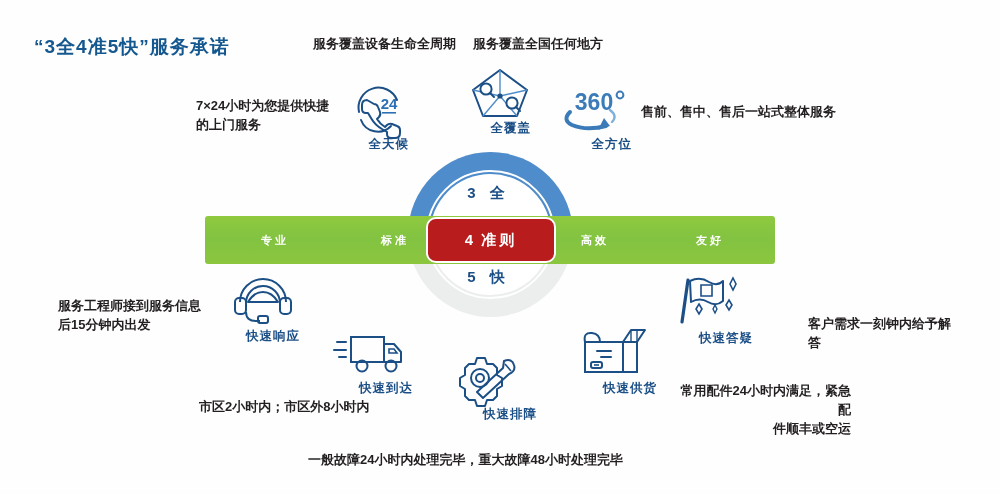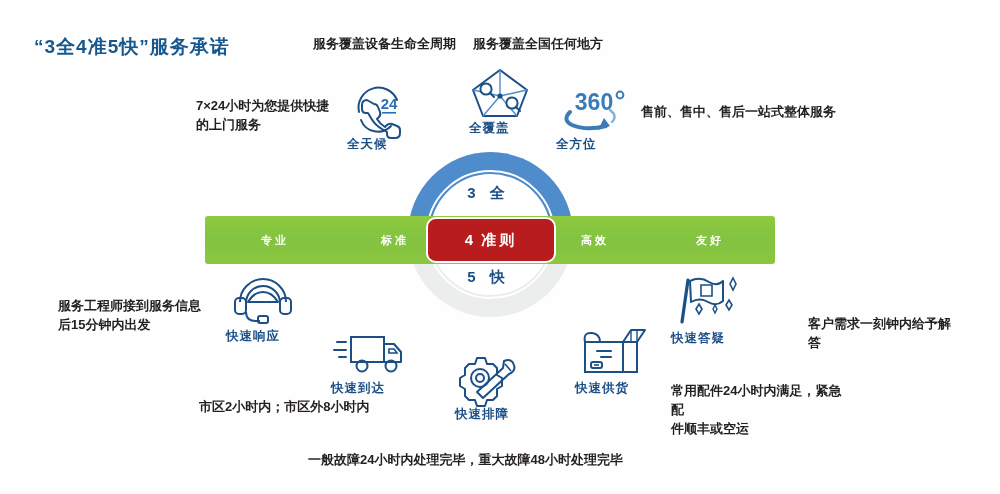--- a/index.html
+++ b/index.html
@@ -70,21 +70,21 @@
     position:absolute;left:426px;top:217px;width:130px;height:46px;
     background:#b91c1c;border-radius:10px;
     border:2px solid #ffffff;
     box-sizing:border-box;
     line-height:42px;text-align:center;
     font-size:15px;font-weight:bold;color:#ffffff;letter-spacing:3px;
   }
   .center-pill .num{letter-spacing:8px;}
 
   
-  .icon-block{position:absolute;text-align:left;}
+  .icon-block{position:absolute;text-align:right;}
   .icon-block .glyph{display:block;margin:0 auto;}
   .icon-block .cap{
     display:block;margin-top:2px;
     font-size:12.5px;font-weight:bold;color:#1b4f86;letter-spacing:1px;
     white-space:nowrap;
   }
   svg{display:block;overflow:visible;}
 </style>
 </head>
 <body>
@@ -253,21 +253,21 @@
         <polygon points="44,33 46,37 44,41 42,37" fill="none" stroke="#1b4f86" stroke-width="1.4"></polygon>
       </svg>
     </span>
     <span class="cap">快速答疑</span>
   </div>
 
   <div class="note nowrap" style="left:199px;top:397px;">市区2小时内；市区外8小时内</div>
 
   <div class="note nowrap" style="left:308px;top:450px;">一般故障24小时内处理完毕，重大故障48小时处理完毕</div>
 
-  <div class="note" style="left:671px;top:381px;width:180px;">
+  <div class="note" style="left:671px;top:381px;width:180px;text-align:right;">
     <div>常用配件24小时内满足，紧急配</div>
     <div>件顺丰或空运</div>
   </div>
 
   <div class="note" style="left:808px;top:302px;width:150px;margin-top:12px;">
     <div>客户需求一刻钟内给予解</div>
     <div>答</div>
   </div>
 
 </div>

